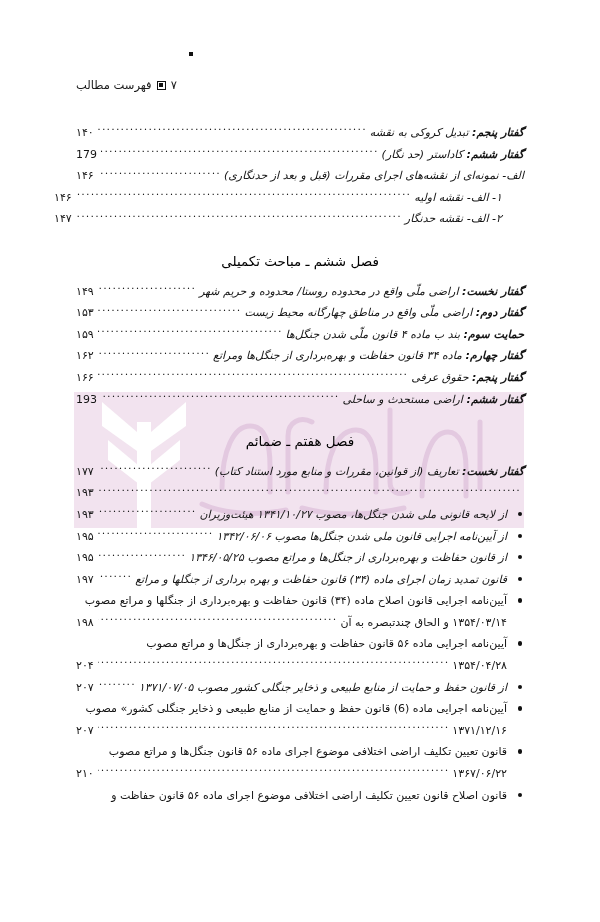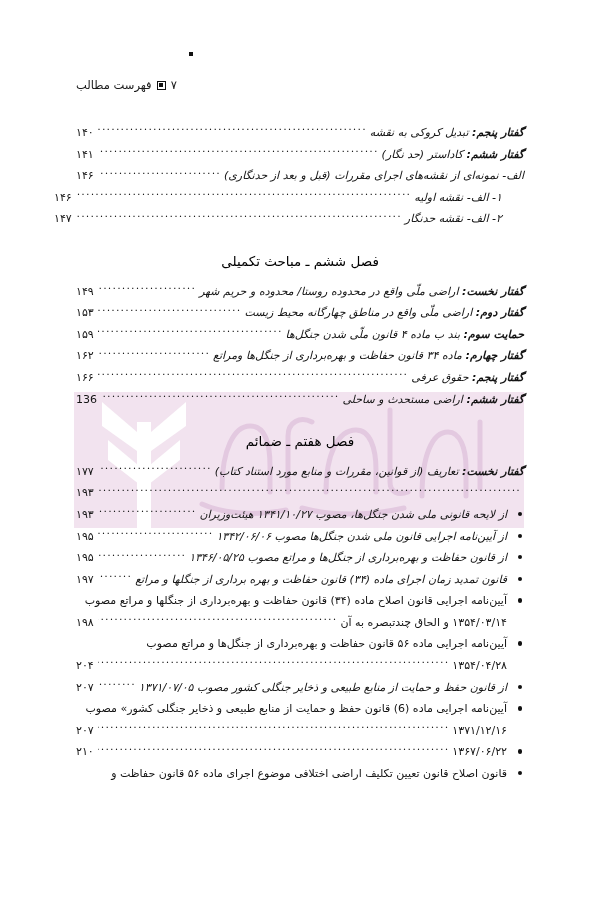--- a/index.html
+++ b/index.html
@@ -248,21 +248,21 @@
 
     <div class="entry row">
       <span class="title"><b class="lbl">گفتار پنجم:</b> <span class="txt">تبدیل کروکی به نقشه</span></span>
       <span class="leader"></span>
       <span class="pg">۱۴۰</span>
     </div>
 
     <div class="entry row">
       <span class="title"><b class="lbl">گفتار ششم:</b> <span class="txt">کاداستر (حد نگار)</span></span>
       <span class="leader"></span>
-      <span class="pg">۱۴۱</span>
+      <span class="pg">179</span>
     </div>
 
     <div class="entry row">
       <span class="title"><span class="txt">الف- نمونه‌ای از نقشه‌های اجرای مقررات (قبل و بعد از حدنگاری)</span></span>
       <span class="leader"></span>
       <span class="pg">۱۴۶</span>
     </div>
 
     <div class="entry row indent-1">
       <span class="title"><span class="txt">۱- الف- نقشه اولیه</span></span>
@@ -307,21 +307,21 @@
 
     <div class="entry row">
       <span class="title"><b class="lbl">گفتار پنجم:</b> <span class="txt">حقوق عرفی</span></span>
       <span class="leader"></span>
       <span class="pg">۱۶۶</span>
     </div>
 
     <div class="entry row">
       <span class="title"><b class="lbl">گفتار ششم:</b> <span class="txt">اراضی مستحدث و ساحلی</span></span>
       <span class="leader"></span>
-      <span class="pg">136</span>
+      <span class="pg">193</span>
     </div>
 
     <div class="sp-lg"></div>
 
     <div class="chapter">فصل هفتم ـ ضمائم</div>
     <div class="sp-sm"></div>
 
     <div class="entry row">
       <span class="title"><b class="lbl">گفتار نخست:</b> <span class="txt">تعاریف (از قوانین، مقررات و منابع مورد استناد کتاب)</span></span>
       <span class="leader"></span>
@@ -403,20 +403,21 @@
       <span class="wrap">آیین‌نامه اجرایی ماده (6) قانون حفظ و حمایت از منابع طبیعی و ذخایر جنگلی کشور» مصوب</span>
       <span class="wrap-last-row">
         <span class="title">۱۳۷۱/۱۲/۱۶</span>
         <span class="leader"></span>
         <span class="pg">۲۰۷</span>
       </span>
     </div>
 
     <div class="bullet-item">
       <span class="bullet-dot"></span>
+      <span class="wrap">قانون تعیین تکلیف اراضی اختلافی موضوع اجرای ماده ۵۶ قانون جنگل‌ها و مراتع مصوب</span>
       <span class="wrap-last-row">
         <span class="title">۱۳۶۷/۰۶/۲۲</span>
         <span class="leader"></span>
         <span class="pg">۲۱۰</span>
       </span>
     </div>
 
     <div class="bullet-item">
       <span class="bullet-dot"></span>
       <span class="wrap">قانون اصلاح قانون تعیین تکلیف اراضی اختلافی موضوع اجرای ماده ۵۶ قانون حفاظت و</span>

